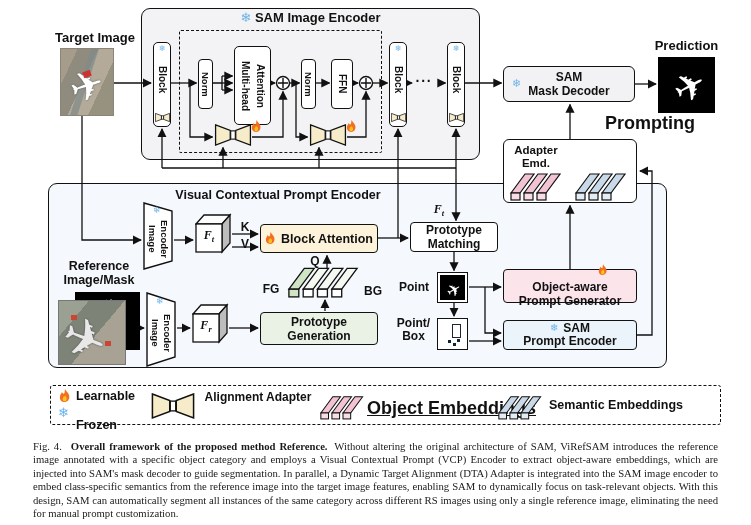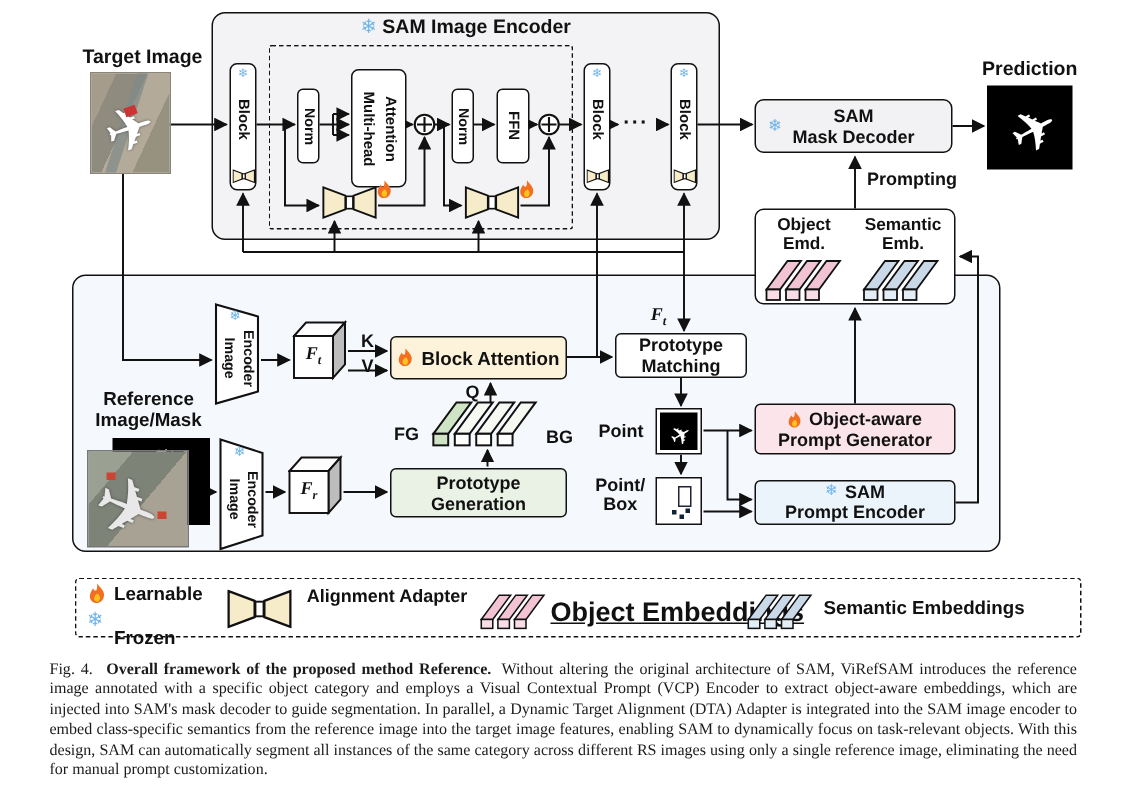--- a/index.html
+++ b/index.html
@@ -202,30 +202,26 @@
       <span>SAM</span>
       <span>Mask Decoder</span>
     </div>
   </div>
 
   <div class="lbl" style="left:650px;top:39px;width:73px;font-size:13px;">Prediction</div>
   <div class="abs" style="left:658px;top:57px;width:57px;height:56px;background:#000;overflow:hidden;">
     <span class="plane" style="left:16px;top:8px;font-size:38px;transform:rotate(-28deg);">✈</span>
   </div>
 
-  <div class="lbl" style="left:573px;top:113px;width:70px;font-size:12px;">Prompting</div>
+  <div class="lbl" style="left:605px;top:113px;width:70px;font-size:18px;">Prompting</div>
 
   <div class="bx" style="left:503px;top:139px;width:134px;height:64px;border-width:1.6px;border-radius:6px;">
     <div class="lbl" style="left:2px;top:4px;width:60px;font-size:11.5px;position:absolute;">
-      <div>Object</div>
+      <div>Adapter</div>
       <div>Emd.</div>
-    </div>
-    <div class="lbl" style="left:64px;top:4px;width:68px;font-size:11.5px;position:absolute;">
-      <div>Semantic</div>
-      <div>Emb.</div>
     </div>
     <svg class="abs" width="56" height="30" viewBox="0 0 54 30" style="left:5px;top:31px;">
       <g stroke="#111" stroke-width="1.2">
         <polygon points="1,22 15,3 24,3 10,22" fill="#f2c3d2"></polygon>
           <rect x="1" y="22" width="9" height="7" fill="#f9dde6"></rect>
         <polygon points="14,22 28,3 37,3 23,22" fill="#f2c3d2"></polygon>
           <rect x="14" y="22" width="9" height="7" fill="#f9dde6"></rect>
         <polygon points="27,22 41,3 50,3 36,22" fill="#f2c3d2"></polygon>
           <rect x="27" y="22" width="9" height="7" fill="#f9dde6"></rect>
       </g>
@@ -235,20 +231,21 @@
         <polygon points="1,22 15,3 24,3 10,22" fill="#c9d9e8"></polygon>
           <rect x="1" y="22" width="9" height="7" fill="#e3edf5"></rect>
         <polygon points="14,22 28,3 37,3 23,22" fill="#c9d9e8"></polygon>
           <rect x="14" y="22" width="9" height="7" fill="#e3edf5"></rect>
         <polygon points="27,22 41,3 50,3 36,22" fill="#c9d9e8"></polygon>
           <rect x="27" y="22" width="9" height="7" fill="#e3edf5"></rect>
       </g>
     </svg>
   </div>
 
+  <div class="lbl" style="left:170px;top:188px;width:216px;font-size:12.5px;">Visual Contextual Prompt Encoder</div>
 
   <div class="abs" style="left:143px;top:202px;width:30px;height:68px;">
     <svg width="30" height="68" viewBox="0 0 30 68">
         <polygon points="1,1 29,9 29,59 1,67" fill="#fff" stroke="#111" stroke-width="1.4"></polygon>
       </svg>
     <span class="snow abs" style="left:10px;top:3px;font-size:9px;">❄</span>
     <div class="abs" style="left:0;top:12px;width:100%;height:50px;">
         <div class="vwrap">
       <span class="vtext" style="font-size:9.5px;line-height:1.3;">Image</span>
       <span class="vtext" style="font-size:9.5px;line-height:1.3;">Encoder</span>
@@ -363,21 +360,21 @@
   </div>
   <div class="abs" style="left:437px;top:318px;width:31px;height:32px;border:1.7px solid #111;background:#fff;">
     <div class="abs" style="left:14px;top:5px;width:9px;height:14px;border:1.2px solid #223;"></div>
     <div class="abs" style="left:10px;top:21px;width:3px;height:3px;background:#123;"></div>
     <div class="abs" style="left:15px;top:24px;width:3px;height:3px;background:#123;"></div>
     <div class="abs" style="left:19px;top:20px;width:3px;height:3px;background:#123;"></div>
   </div>
 
   <div class="bx" style="left:503px;top:269px;width:134px;height:34px;border-radius:4px;background:#fce4eb;">
     <div class="twoline" style="font-size:12px;">
-      <span style="display:flex;align-items:flex-end;gap:4px;">
+      <span style="display:flex;align-items:flex-end;gap:4px;flex-direction:column;">
         <svg width="10" height="12" viewBox="0 0 12 14">
           <path d="M6 0 C6.8 2 9.6 3.6 10.2 6.4 C10.9 9.6 9 12.6 6.1 13 C3.1 13.4 0.8 11.2 0.9 8.2 C1 6 2.2 4.8 3 3.1 C3.5 4.4 4.3 5 5.1 4.6 C5.9 4.1 5.6 1.6 6 0 Z" fill="#f26f21"></path>
           <path d="M6.1 6.5 C6.9 7.6 7.8 8.4 7.7 9.9 C7.6 11.3 6.7 12.2 5.7 12.2 C4.6 12.2 3.6 11.3 3.7 9.9 C3.8 8.7 4.6 8 5.1 7 C5.4 7.6 5.8 7.6 6.1 6.5 Z" fill="#fcc21d"></path>
         </svg>
         <span>Object-aware</span>
       </span>
       <span>Prompt Generator</span>
     </div>
   </div>
 

